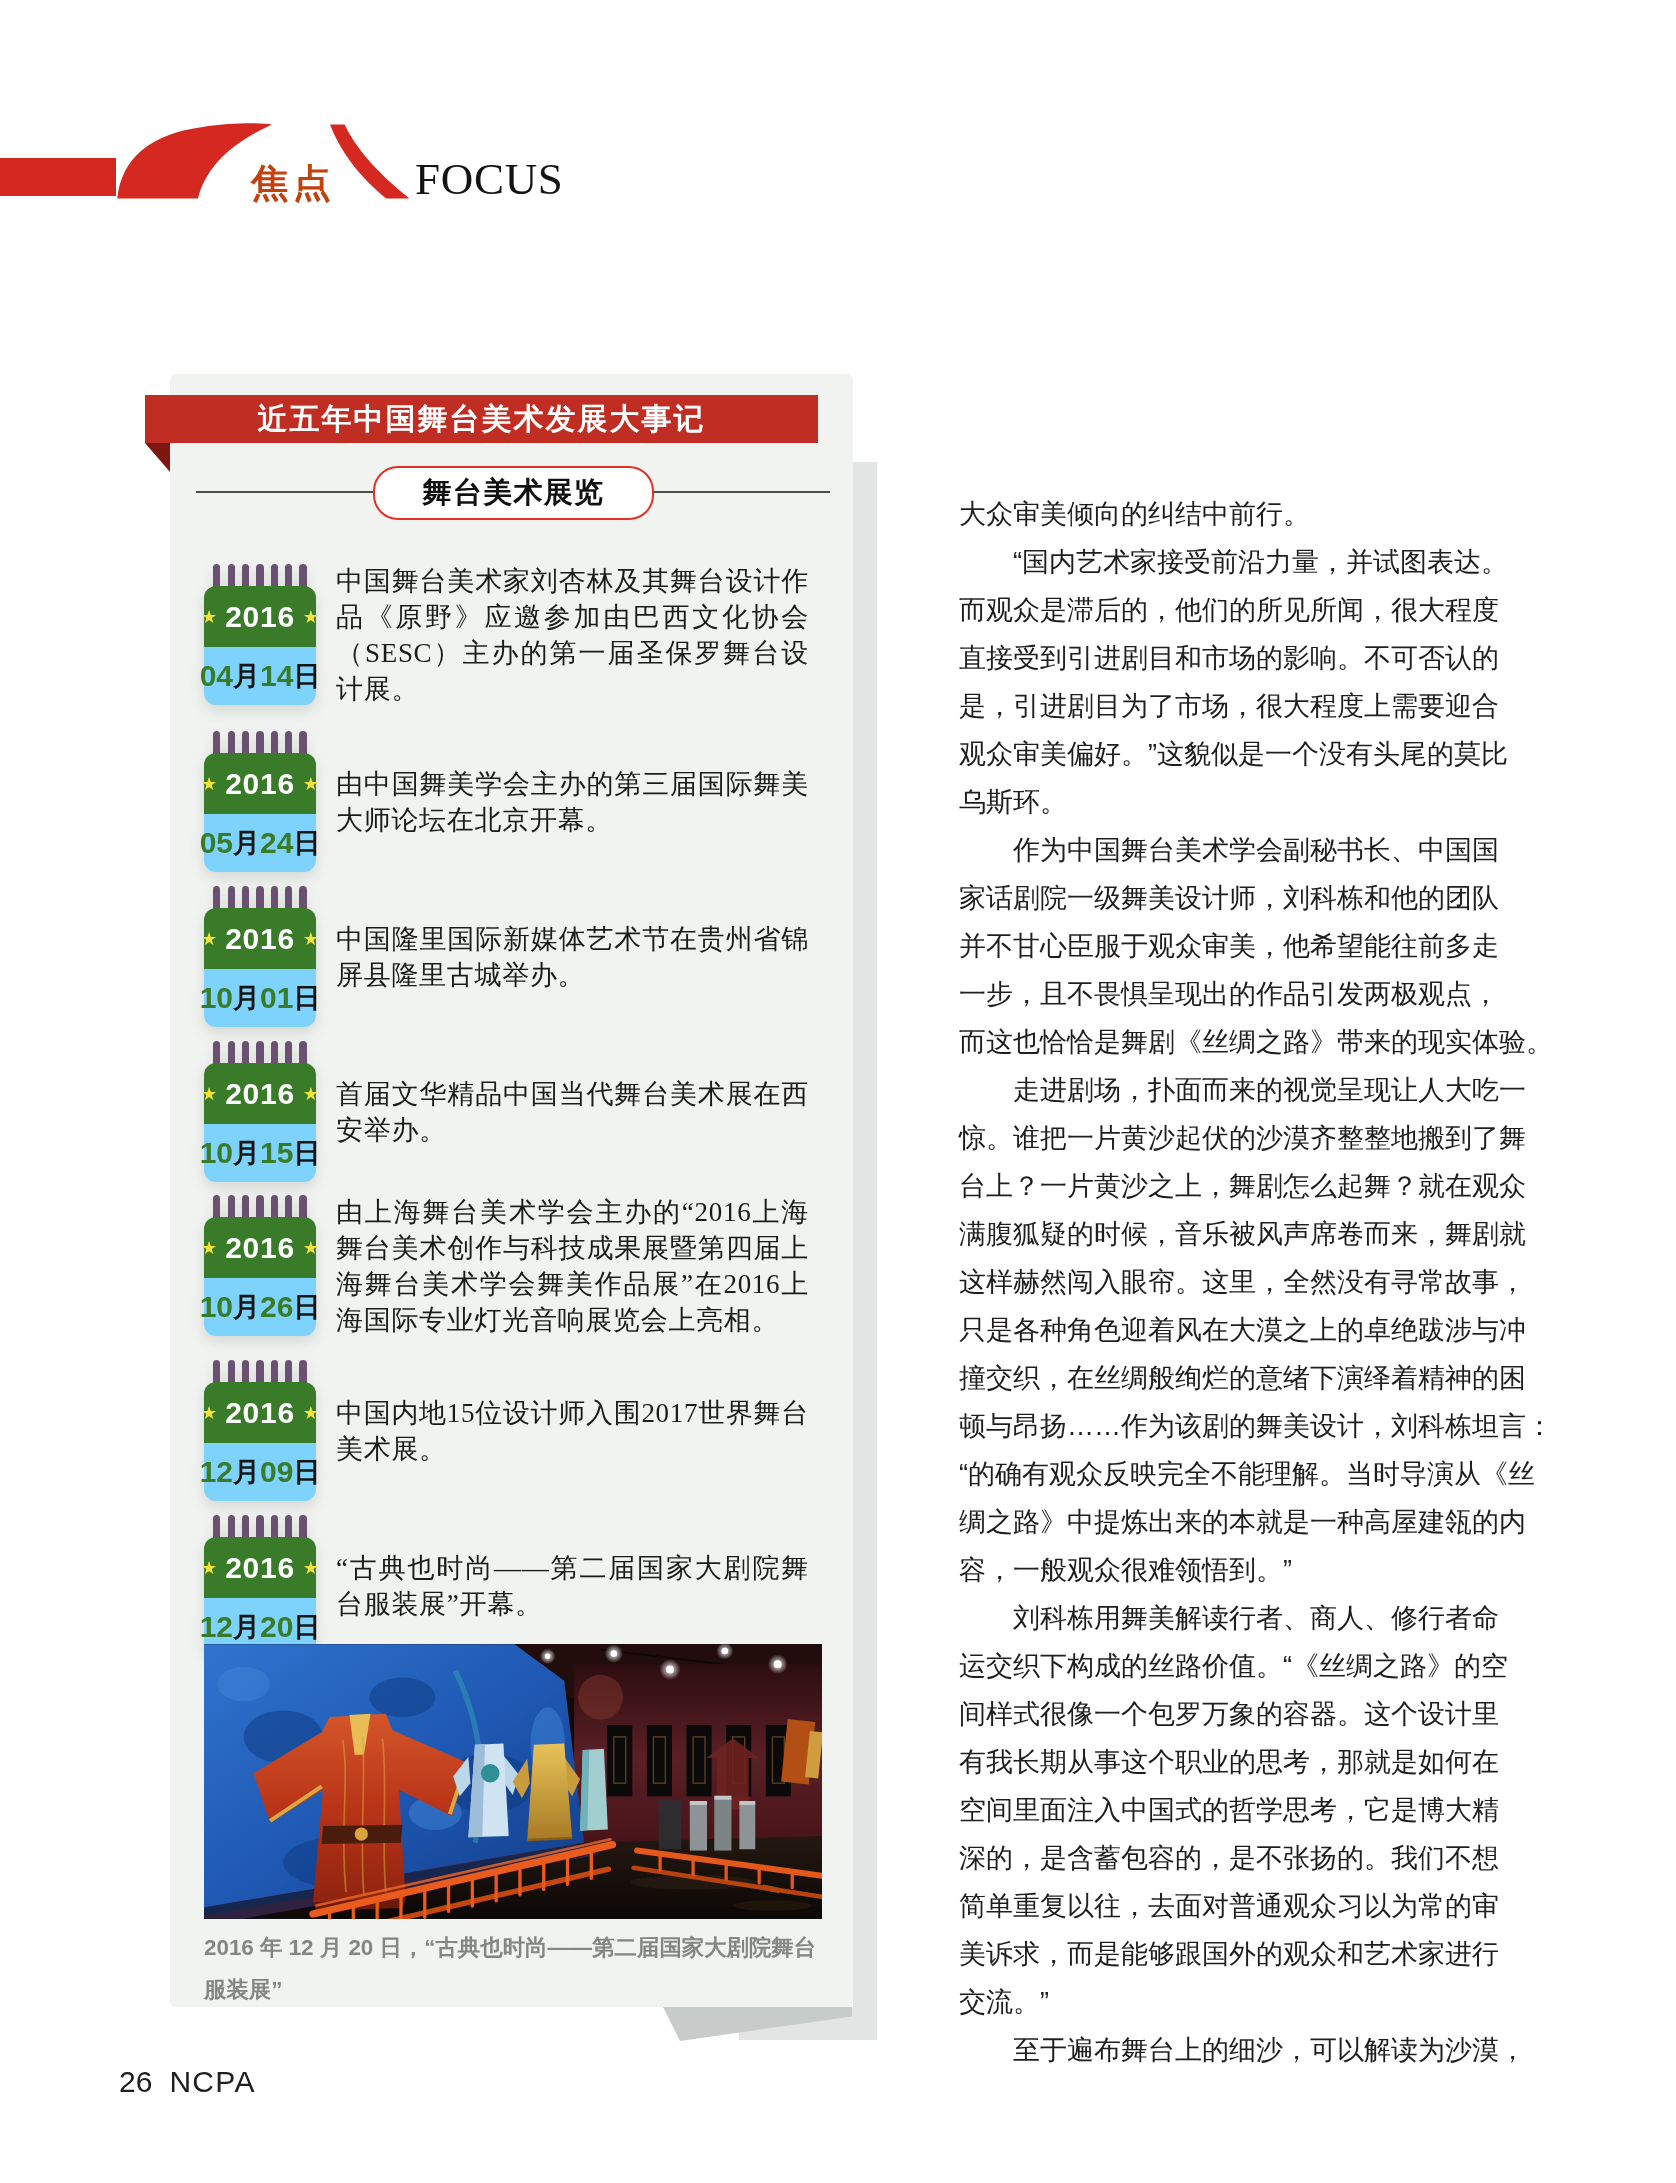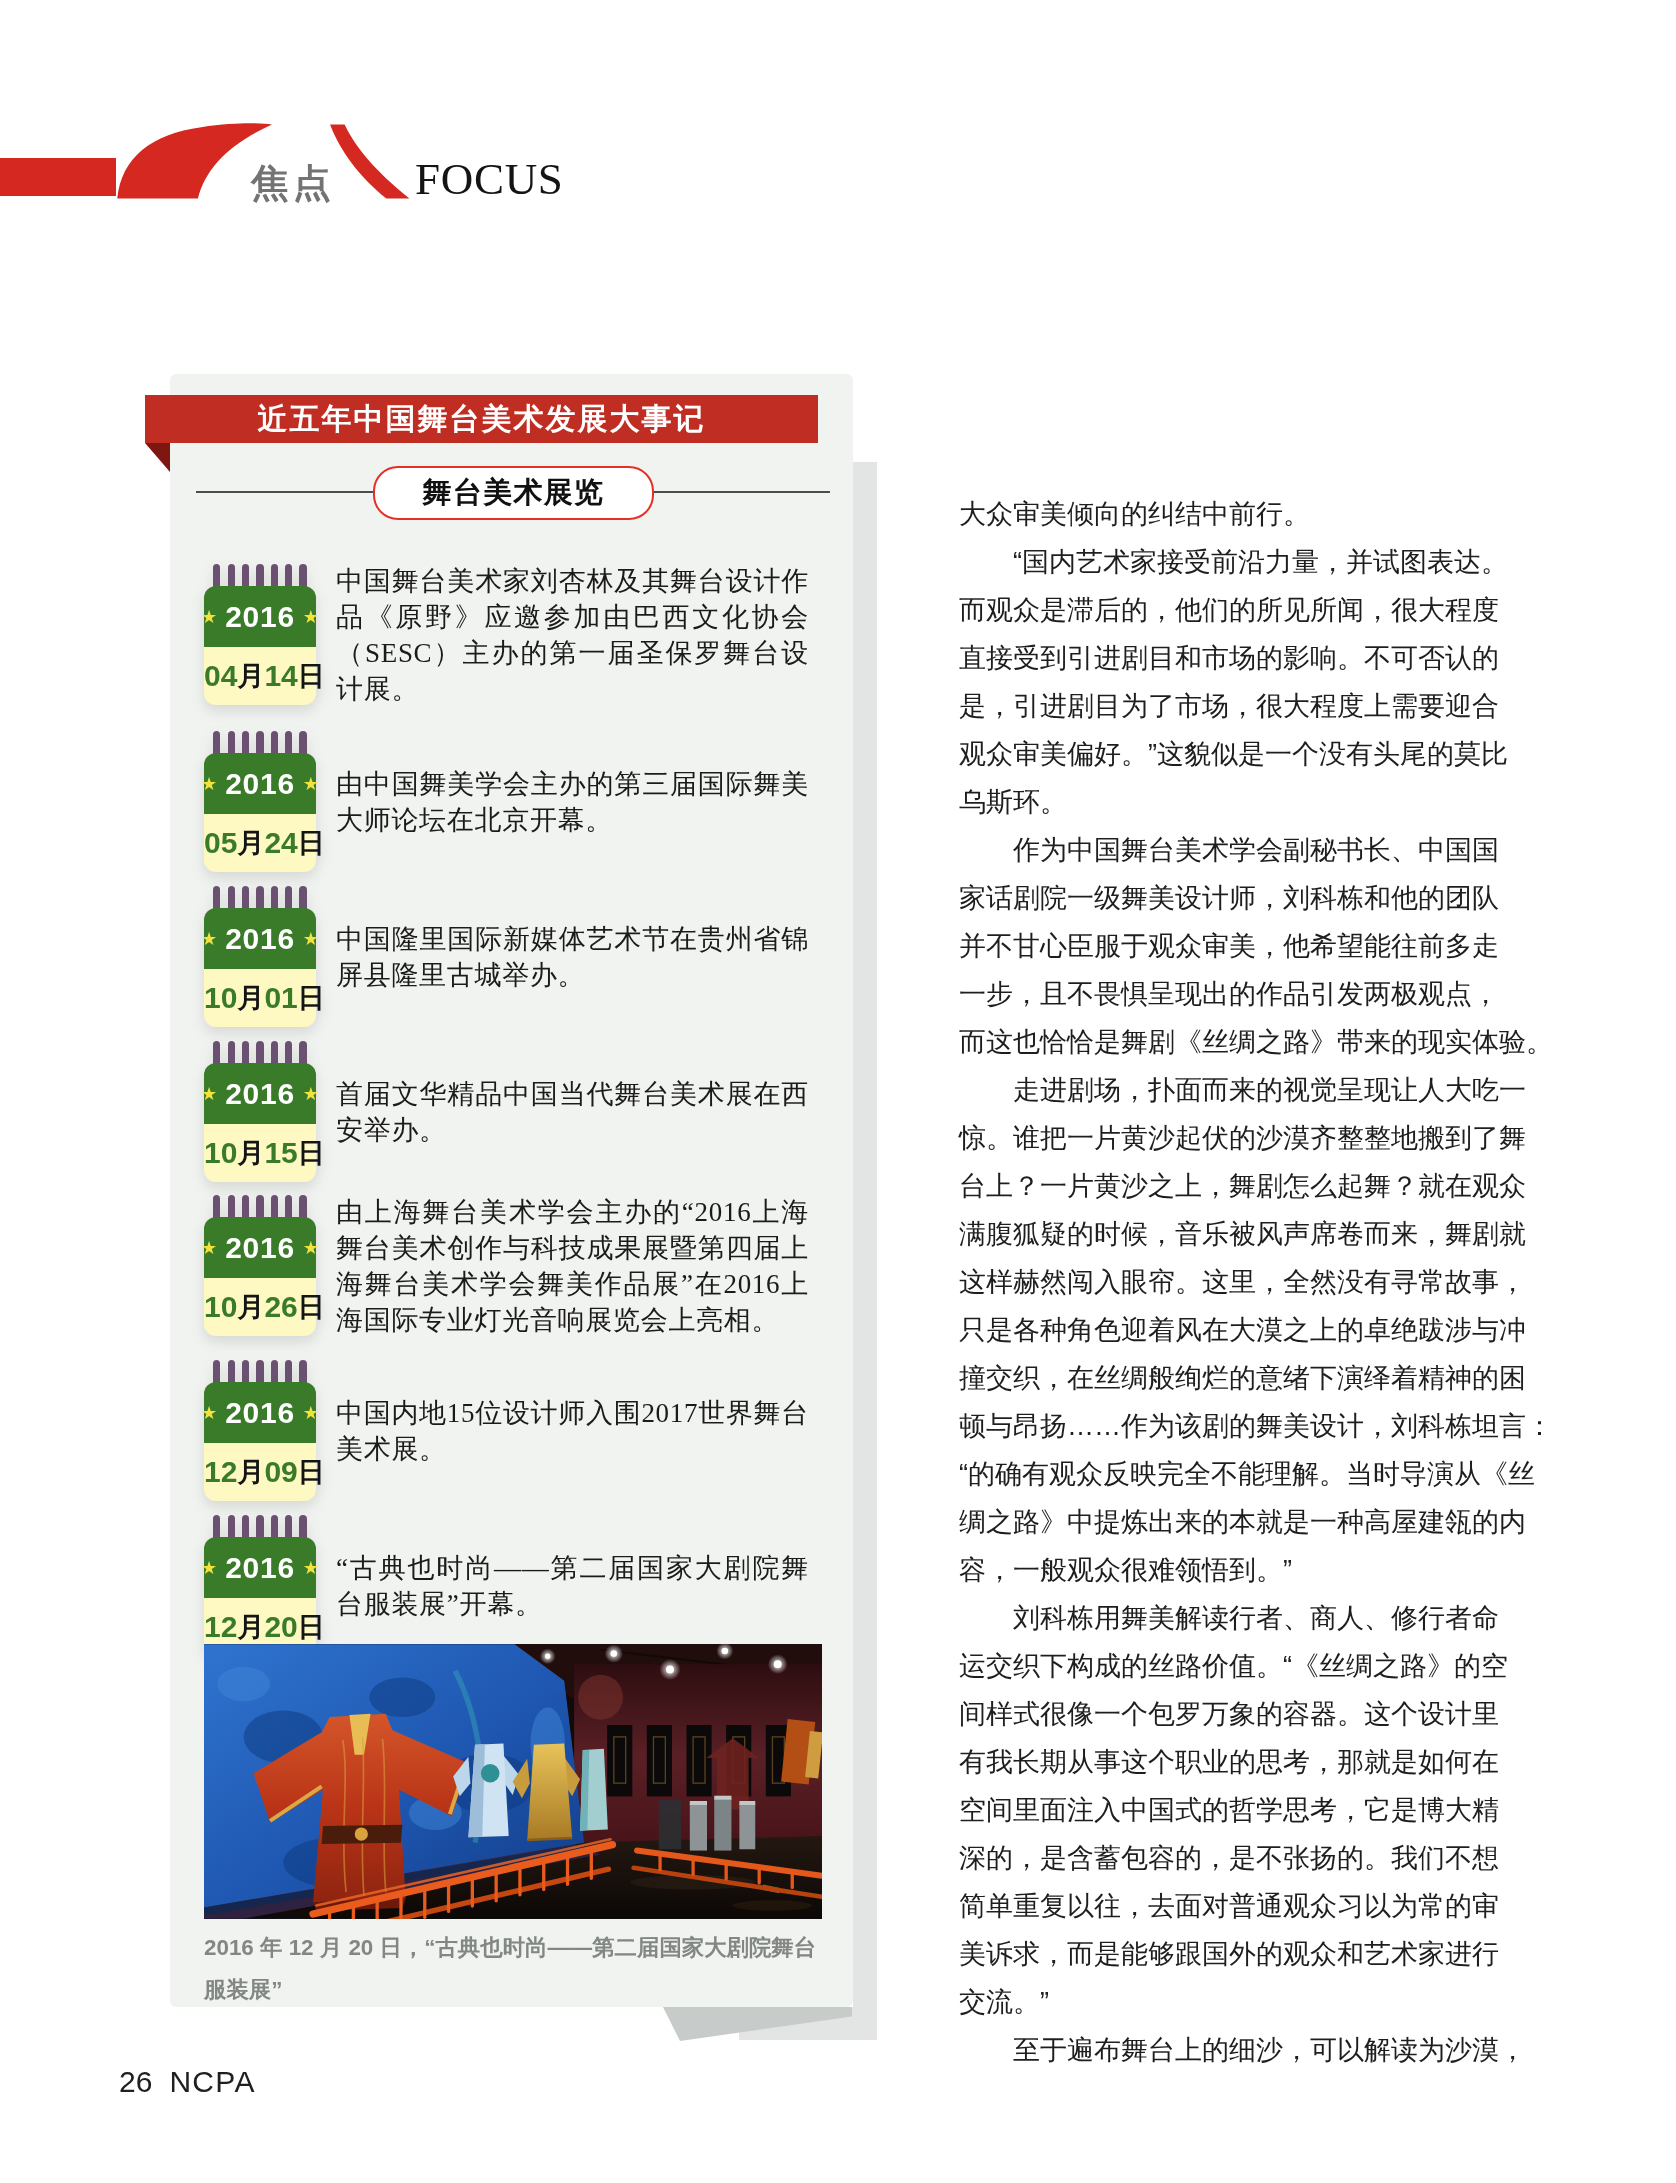--- a/index.html
+++ b/index.html
@@ -2,21 +2,21 @@
 <html style="font-size:10.6px"><head>
 <meta charset="utf-8">
 <style>
   html,body{margin:0;padding:0;background:#ffffff;}
   body{font-family:"Liberation Sans",sans-serif;}
   .page{position:relative;width:1676px;height:2183px;background:#ffffff;overflow:hidden;}
 
   
   .logo-bar{position:absolute;left:0;top:158px;width:116px;height:38px;background:#d42820;}
   .logo-swoosh{position:absolute;left:112px;top:123px;width:304px;height:77px;}
-  .logo-cn{position:absolute;left:251px;top:158px;font-size:38px;font-weight:bold;color:#737373;letter-spacing:4px;}
+  .logo-cn{position:absolute;left:251px;top:158px;font-size:38px;font-weight:bold;color:#c2410c;letter-spacing:4px;}
   .logo-en{position:absolute;left:415px;top:153px;font-family:"Liberation Serif",serif;font-size:45px;color:#141414;letter-spacing:0.7px;}
 
   
   .card-shadow-right{position:absolute;left:853px;top:462px;width:24px;height:1578px;background:#e3e5e4;}
   .card-shadow-bottom{position:absolute;left:739px;top:2007px;width:137px;height:33px;background:#e3e5e4;}
   .card-fold{position:absolute;left:663px;top:2007px;width:189px;height:34px;background:#c7cbca;
              clip-path:polygon(0 0,100% 0,100% 28%,9% 100%);}
   .card{position:absolute;left:170px;top:374px;width:683px;height:1633px;background:#f1f3f0;
         border-top-left-radius:30px;border-radius:6px;}
 
@@ -30,22 +30,22 @@
                 border-radius:25px;display:flex;align-items:center;justify-content:center;font-size:29px;font-weight:bold;
                 color:#111;z-index:2;letter-spacing:1.3px;}
 
   
   .event{position:absolute;left:34px;width:654px;height:141px;display:flex;align-items:center;}
   .cal{position:relative;width:112px;height:141px;flex:none;filter:drop-shadow(0 6.6px 6.6px rgba(40,60,40,.14));}
   .pins{position:absolute;top:0;left:0;right:0;height:32px;display:flex;justify-content:space-between;padding:0 9.2px;box-sizing:border-box;}
   .pins i{width:7.3px;height:30px;background:#6b5171;border-radius:4px;}
   .cal-top{position:absolute;top:22.4px;left:0;right:0;height:61px;background:#3a7b2a;border-radius:12px 12px 0 0;
            display:flex;align-items:center;justify-content:center;gap:8px;}
-  .cal-date{position:absolute;top:83px;left:0;right:0;height:58px;background:#fef9c3;border-radius:0 0 12px 12px;
-            display:flex;align-items:center;justify-content:flex-start;}
+  .cal-date{position:absolute;top:83px;left:0;right:0;height:58px;background:#7dd3fc;border-radius:0 0 12px 12px;
+            display:flex;align-items:center;justify-content:center;}
   .star{color:#f2e23c;font-size:18px;line-height:1;}
   .year{color:#ffffff;font-weight:bold;font-size:30px;letter-spacing:0.7px;}
   .dnum{color:#3a7b2a;font-weight:bold;font-size:30px;}
   .dunit{color:#141414;font-weight:bold;font-size:27px;}
   .event-text{margin-left:20px;width:473px;font-family:"Liberation Serif",serif;font-size:27px;line-height:36px;
               color:#1b1b1b;text-align:justify;letter-spacing:0.7px;}
 
   
   .photo{position:absolute;left:34px;top:1270px;width:618px;height:275px;overflow:hidden;background:#10203a;}
   .caption{position:absolute;left:34px;top:1553px;width:627px;font-size:22.4px;font-weight:bold;color:#828784;line-height:42px;}

